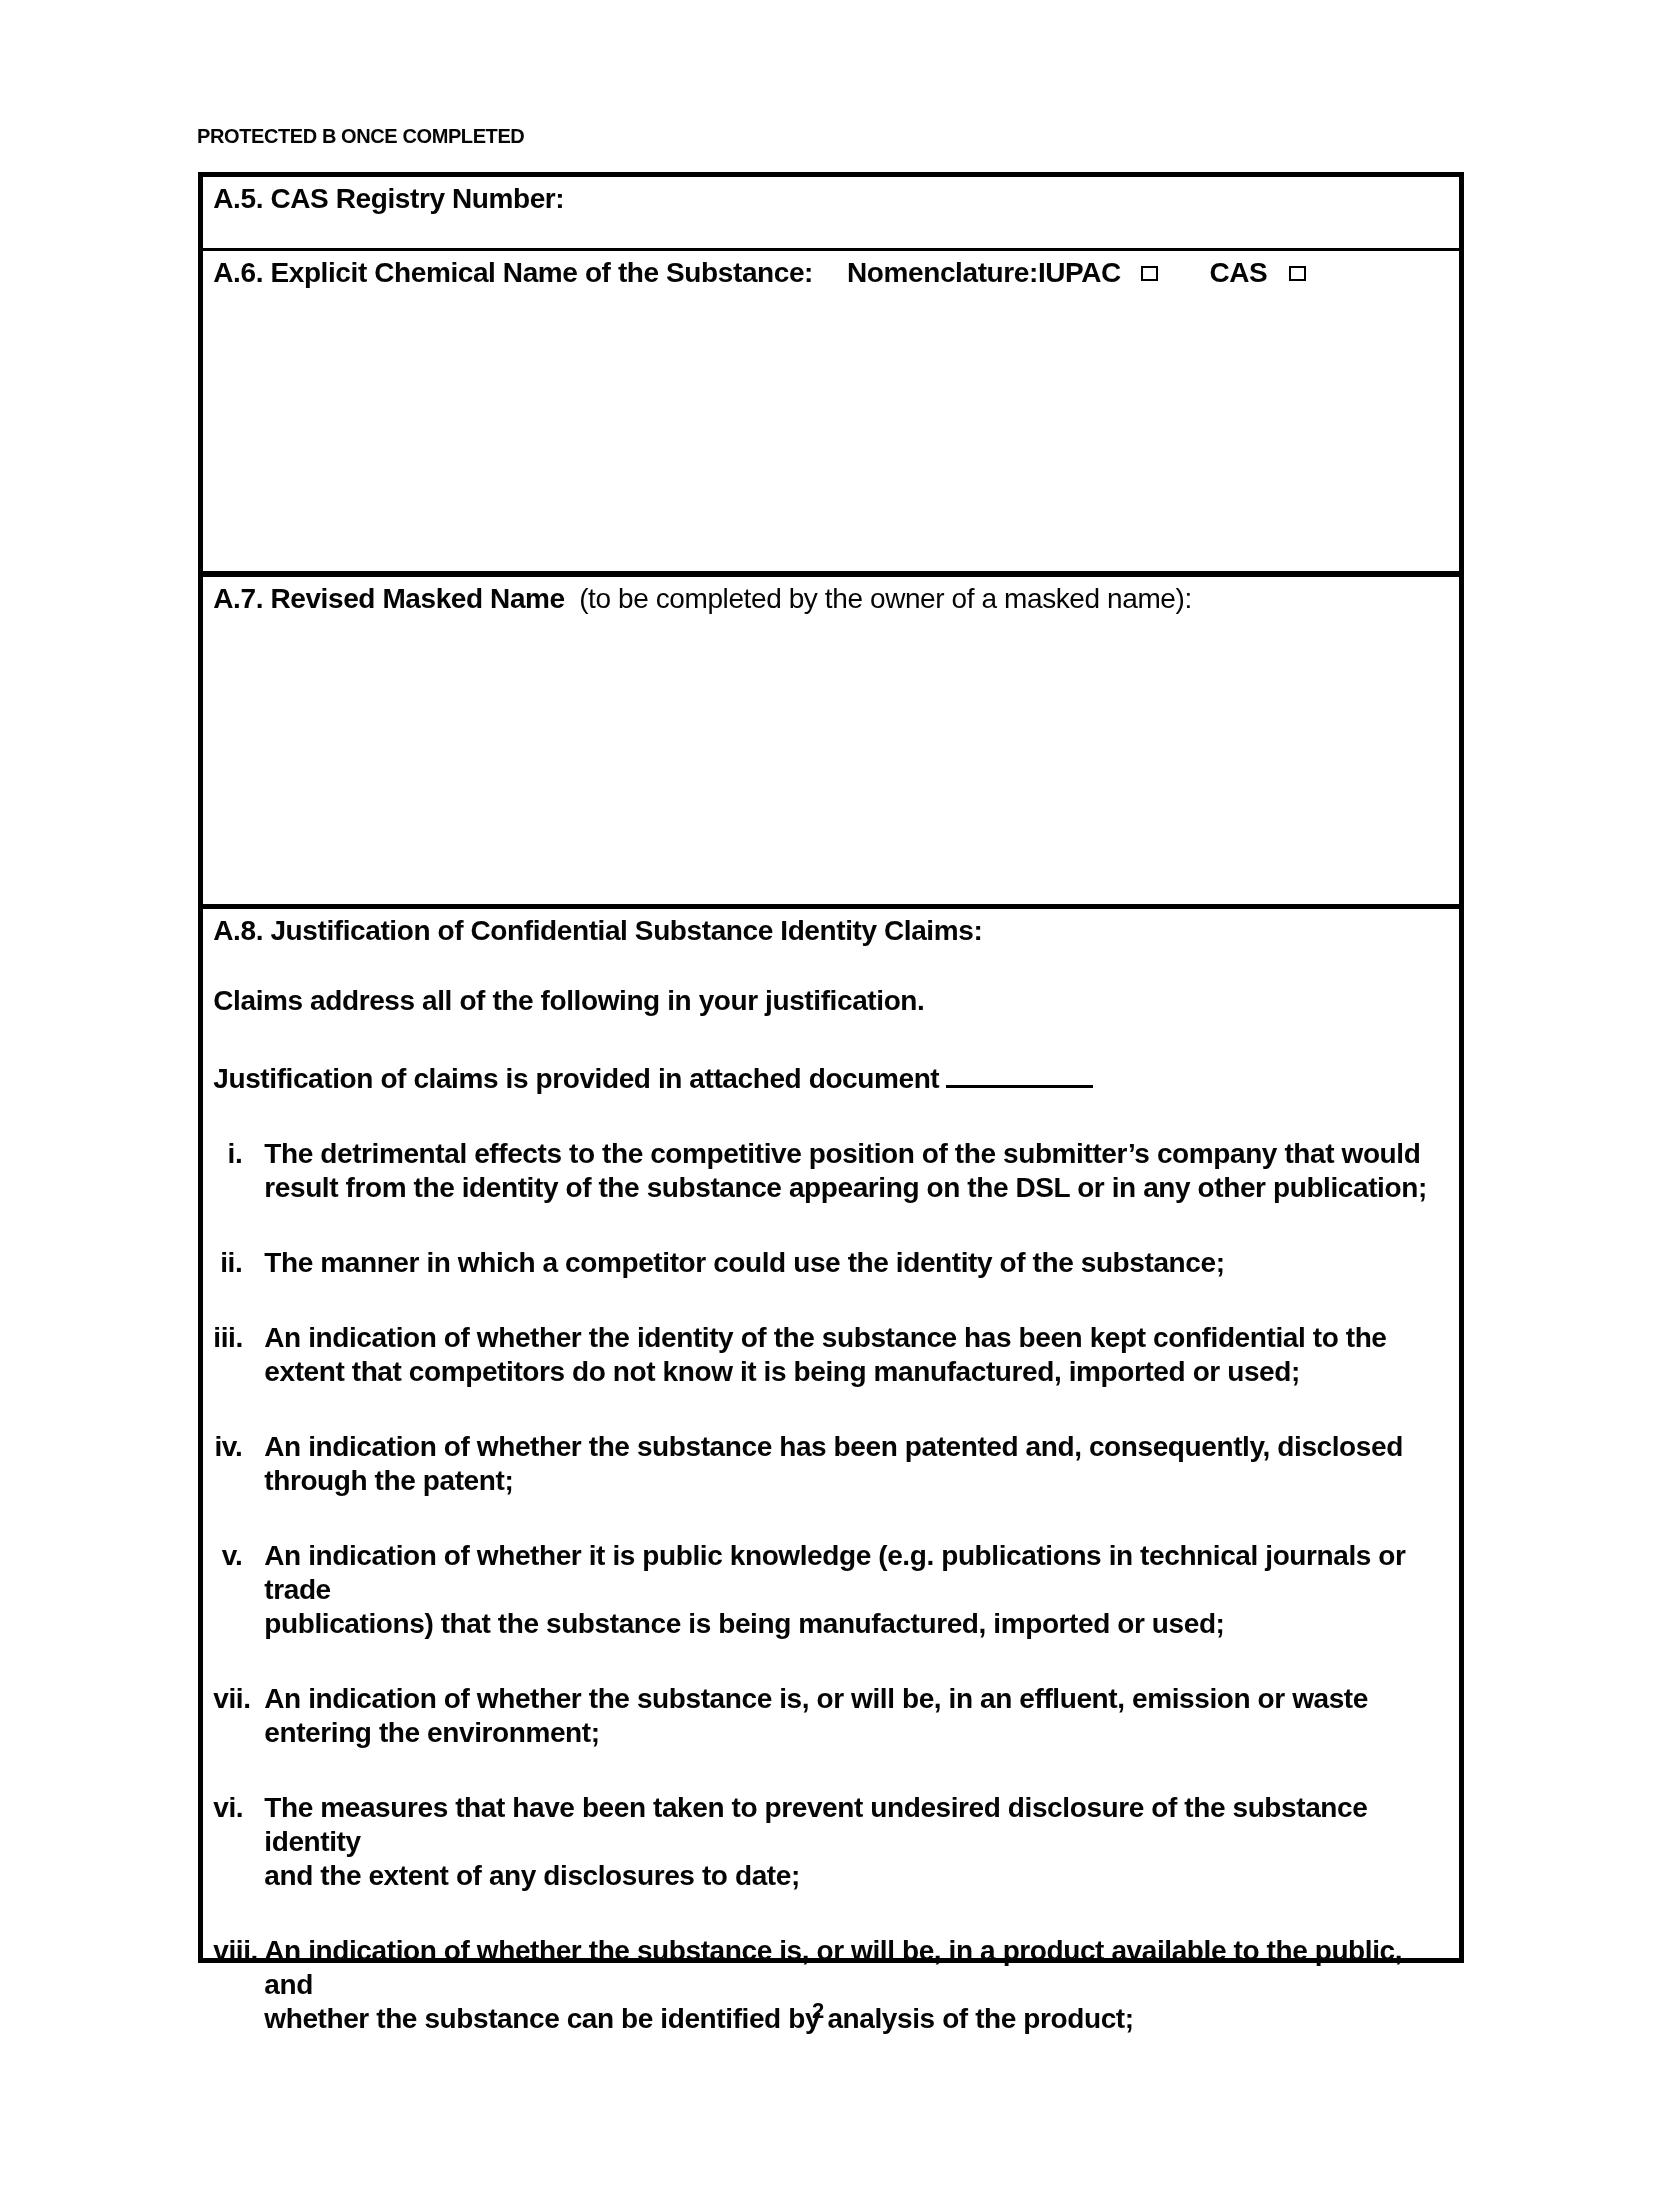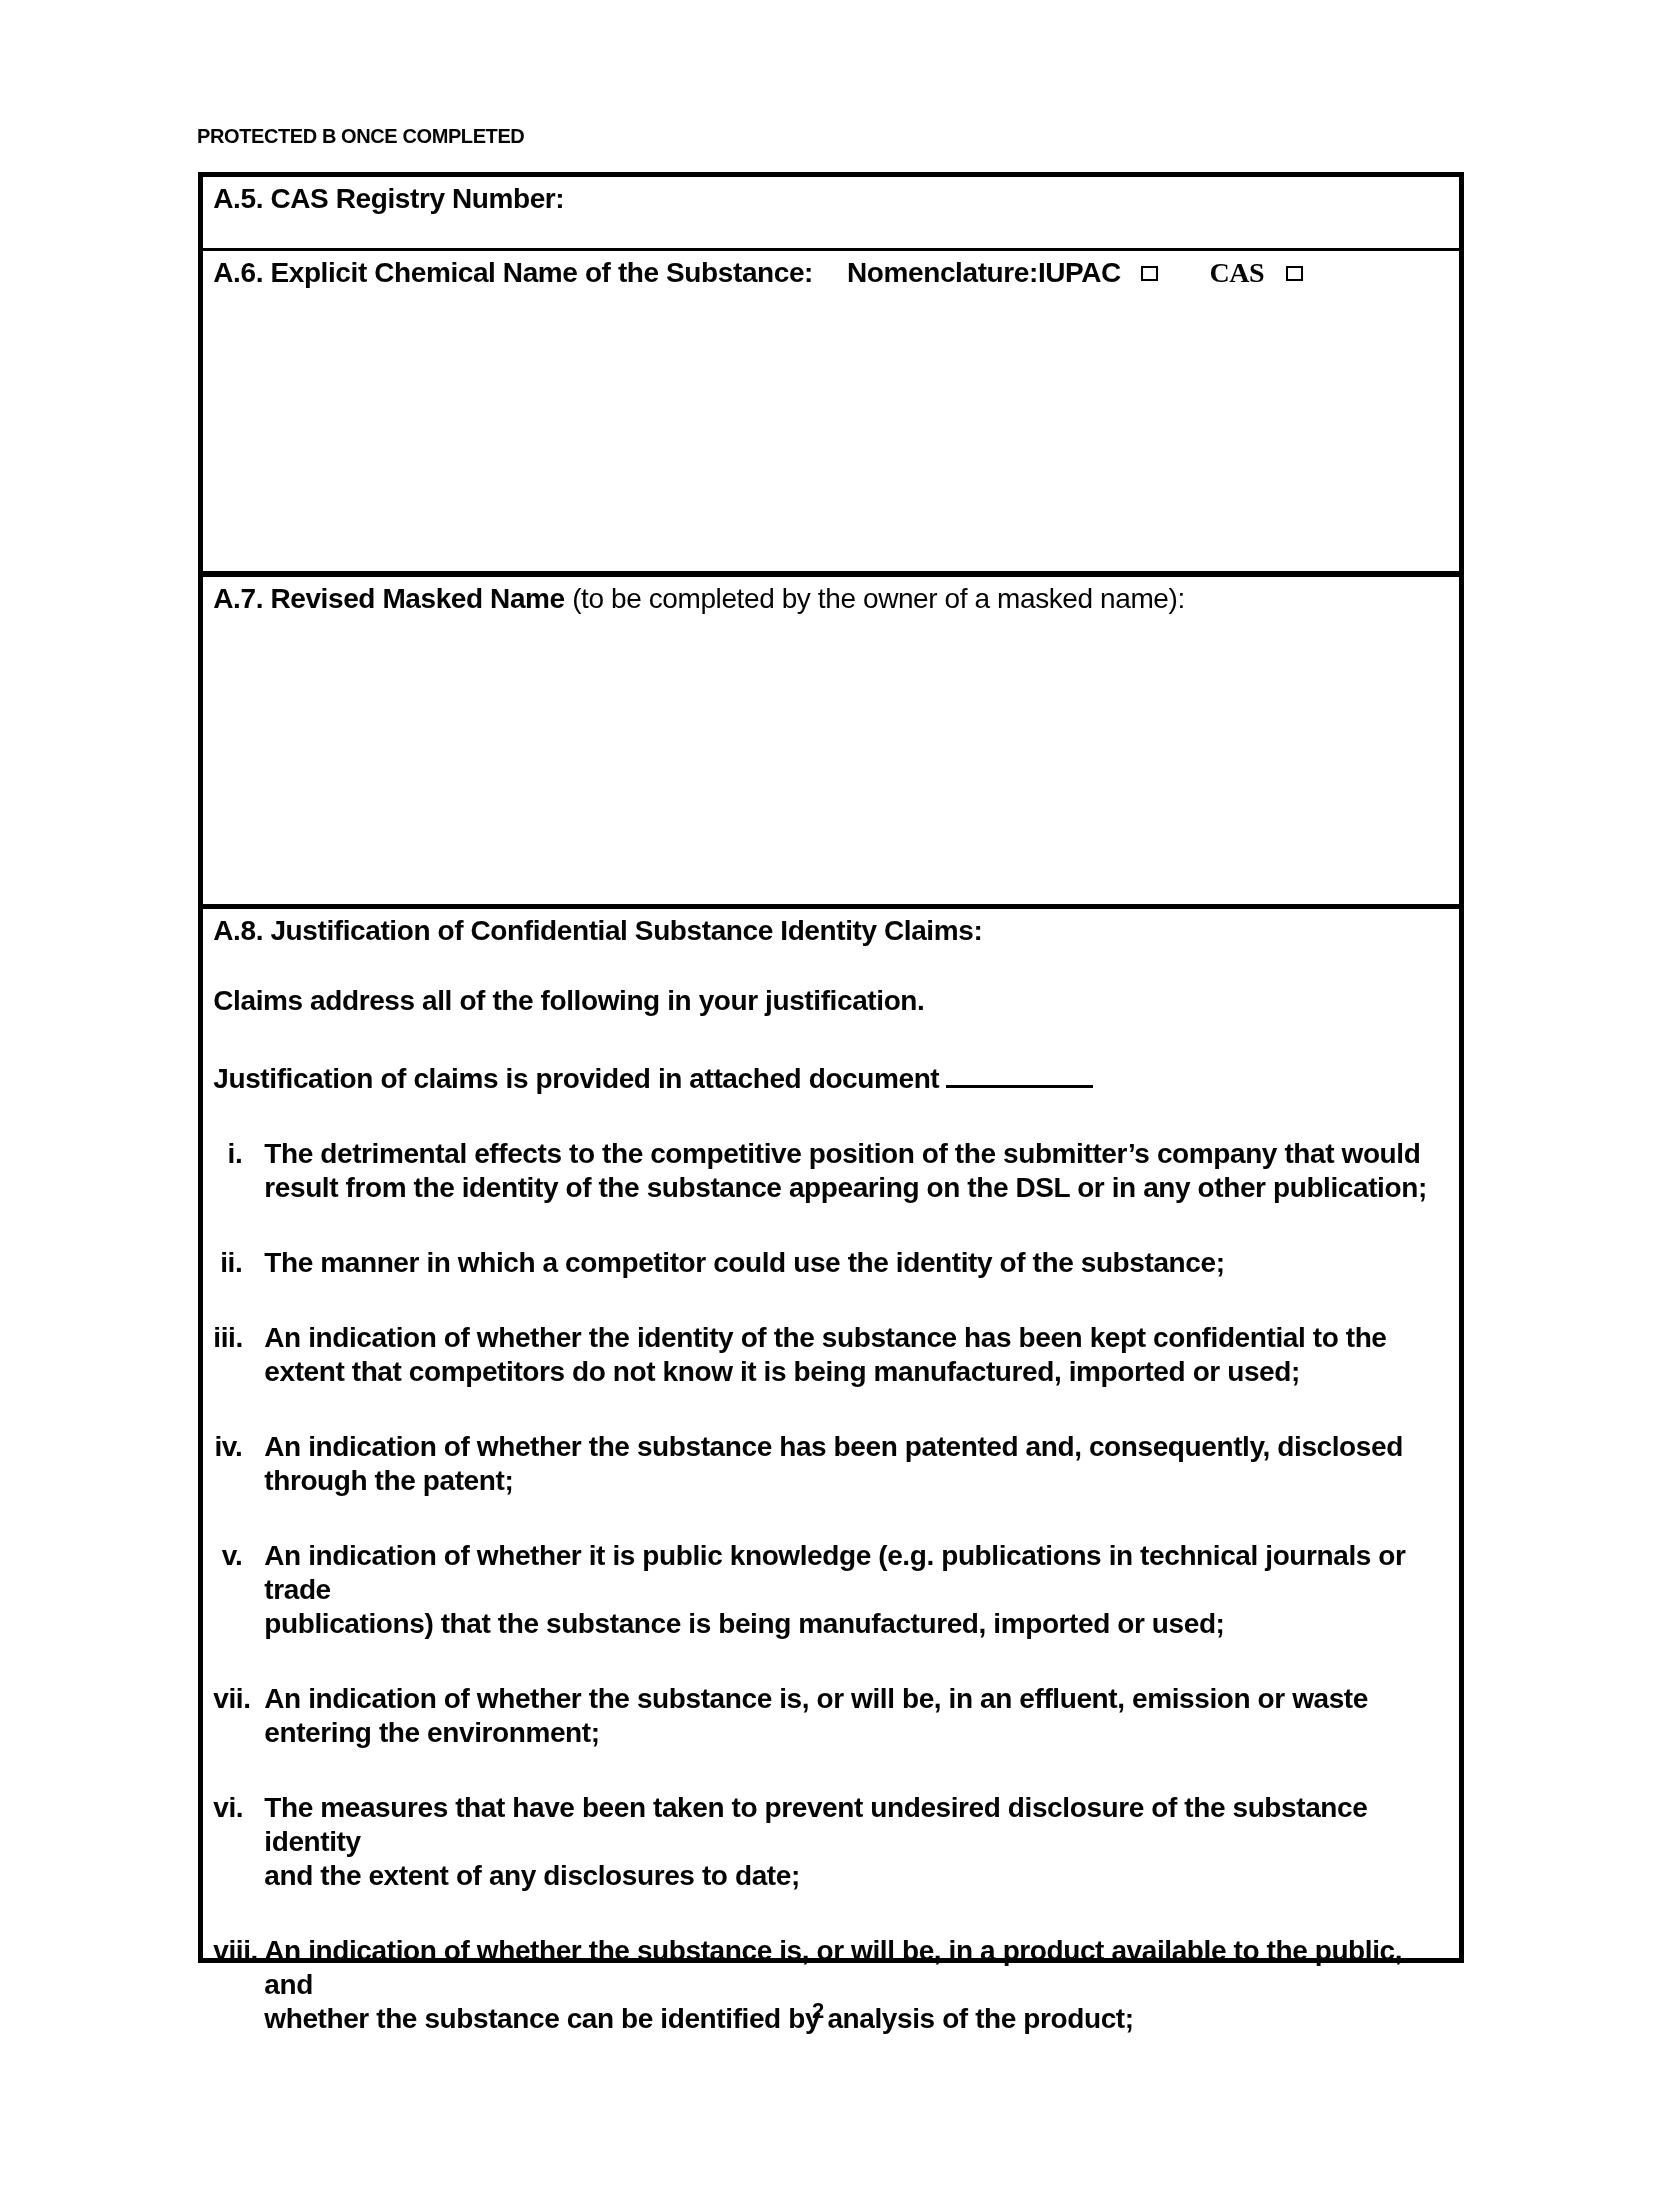--- a/index.html
+++ b/index.html
@@ -55,32 +55,32 @@
   .fill-a6 { top: 48px; }
   .fill-a7 { top: 48px; }
 
   .a6-line {
     display: flex;
     align-items: center;
     white-space: nowrap;
   }
   .a6-nom   { margin-left: 34px; }
   .a6-iupac { }
-  .a6-cas   { margin-left: 51px; font-family: Liberation Serif, serif; }
+  .a6-cas   { margin-left: 51px; }
   .checkbox {
     display: inline-block;
     width: 13px;
     height: 11px;
     border: 2.6px solid #000;
     margin-left: 22px;
     flex: 0 0 auto;
   }
   .checkbox.first { margin-left: 20.5px; }
 
-  .a7-subtitle { font-weight: 400; }
+  .a7-subtitle { font-weight: 400; margin-left: 7px; }
 
   .a8-heading { margin: 0; }
   .a8-p1 { margin: 36px 0 0 0; }
   .a8-p2 { margin: 38px 0 4px 0; white-space: nowrap; }
   .blank-line {
     display: inline-block;
     width: 147px;
     border-bottom: 3.4px solid #000;
     margin-left: 6.8px;
     height: 1.05em;

